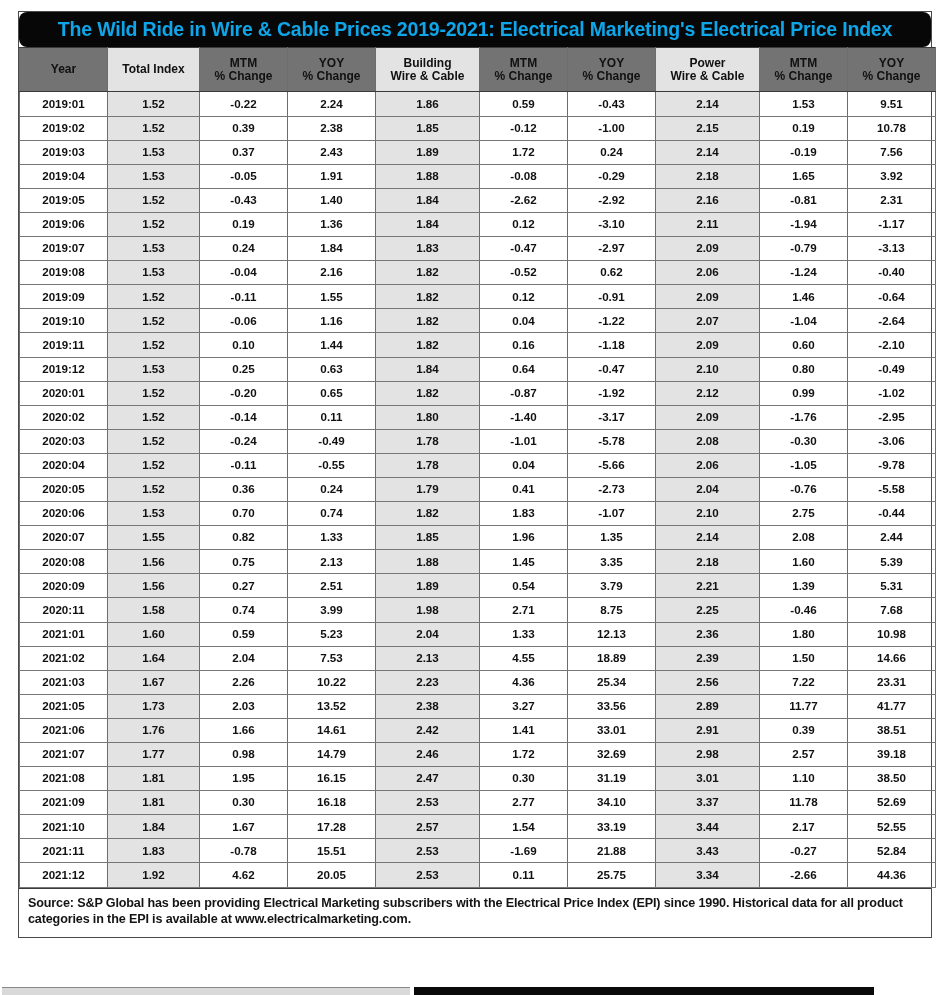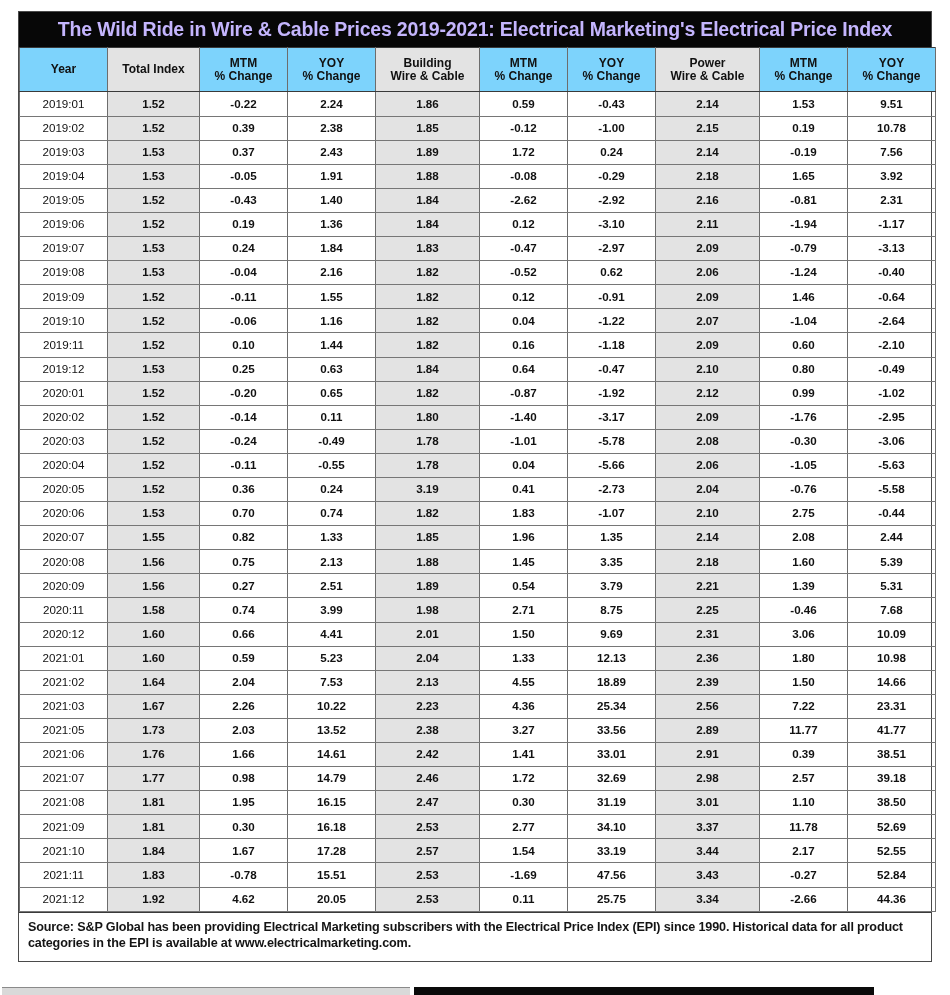--- a/index.html
+++ b/index.html
@@ -20,28 +20,29 @@
     position: absolute;
     left: 18px;
     top: 11px;
     width: 914px;
     border: 1px solid #4a4a4a;
     background: #ffffff;
   }
   
   .title-bar {
     background: #070707;
-    color: #c4b5fd;
+    color: #0ea5e9;
     text-align: center;
     font-weight: bold;
     font-size: 19.5px;
     letter-spacing: -0.2px;
     padding: 7px 6px 8px 6px;
     line-height: 1.05;
     white-space: nowrap;
+    border-radius: 8px;
   }
   
   table.epi {
     border-collapse: collapse;
     width: 100%;
     table-layout: fixed;
     font-size: 11.5px;
     color: #111111;
   }
   table.epi th, table.epi td {
@@ -50,34 +51,34 @@
     vertical-align: middle;
     padding: 0;
     height: 24.1px;
     line-height: 1.08;
     font-weight: bold;
   }
   table.epi thead th {
     font-size: 12px;
     height: 44px;
     padding: 2px 1px;
-    background: #7dd3fc;
+    background: #737373;
     border-top: 1px solid #3a3a3a;
     border-bottom: 1px solid #3a3a3a;
   }
   table.epi thead th.shaded,
   table.epi td.shaded {
     background: #e3e3e3;
   }
   table.epi td {
     font-weight: bold;
     font-size: 11.6px;
   }
   table.epi td.year-cell {
-    font-weight: normal;
+    font-weight: bold;
   }
   table.epi tbody tr td { border-top: 1px solid #767676; border-bottom: 1px solid #767676; }
   
   col.c-year       { width: 88px; }
   col.c-total      { width: 92px; }
   col.c-gen        { width: 88px; }
   col.c-bwc        { width: 104px; }
   col.c-pwc        { width: 104px; }
   
   .source-note {
@@ -359,28 +360,28 @@
           <tr>
             <td class=" year-cell">2020:04</td>
             <td class="shaded">1.52</td>
             <td>-0.11</td>
             <td>-0.55</td>
             <td class="shaded">1.78</td>
             <td>0.04</td>
             <td>-5.66</td>
             <td class="shaded">2.06</td>
             <td>-1.05</td>
-            <td>-5.63</td>
+            <td>-9.78</td>
           </tr>
           <tr>
             <td class=" year-cell">2020:05</td>
             <td class="shaded">1.52</td>
             <td>0.36</td>
             <td>0.24</td>
-            <td class="shaded">3.19</td>
+            <td class="shaded">1.79</td>
             <td>0.41</td>
             <td>-2.73</td>
             <td class="shaded">2.04</td>
             <td>-0.76</td>
             <td>-5.58</td>
           </tr>
           <tr>
             <td class=" year-cell">2020:06</td>
             <td class="shaded">1.53</td>
             <td>0.70</td>
@@ -434,32 +435,20 @@
             <td>0.74</td>
             <td>3.99</td>
             <td class="shaded">1.98</td>
             <td>2.71</td>
             <td>8.75</td>
             <td class="shaded">2.25</td>
             <td>-0.46</td>
             <td>7.68</td>
           </tr>
           <tr>
-            <td class=" year-cell">2020:12</td>
-            <td class="shaded">1.60</td>
-            <td>0.66</td>
-            <td>4.41</td>
-            <td class="shaded">2.01</td>
-            <td>1.50</td>
-            <td>9.69</td>
-            <td class="shaded">2.31</td>
-            <td>3.06</td>
-            <td>10.09</td>
-          </tr>
-          <tr>
             <td class=" year-cell">2021:01</td>
             <td class="shaded">1.60</td>
             <td>0.59</td>
             <td>5.23</td>
             <td class="shaded">2.04</td>
             <td>1.33</td>
             <td>12.13</td>
             <td class="shaded">2.36</td>
             <td>1.80</td>
             <td>10.98</td>
@@ -560,21 +549,21 @@
             <td>2.17</td>
             <td>52.55</td>
           </tr>
           <tr>
             <td class=" year-cell">2021:11</td>
             <td class="shaded">1.83</td>
             <td>-0.78</td>
             <td>15.51</td>
             <td class="shaded">2.53</td>
             <td>-1.69</td>
-            <td>47.56</td>
+            <td>21.88</td>
             <td class="shaded">3.43</td>
             <td>-0.27</td>
             <td>52.84</td>
           </tr>
           <tr>
             <td class=" year-cell">2021:12</td>
             <td class="shaded">1.92</td>
             <td>4.62</td>
             <td>20.05</td>
             <td class="shaded">2.53</td>

